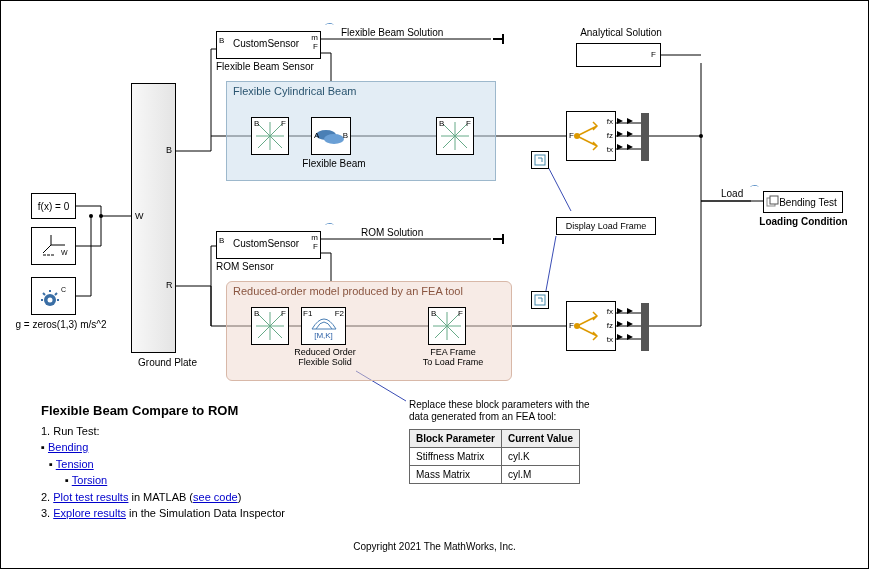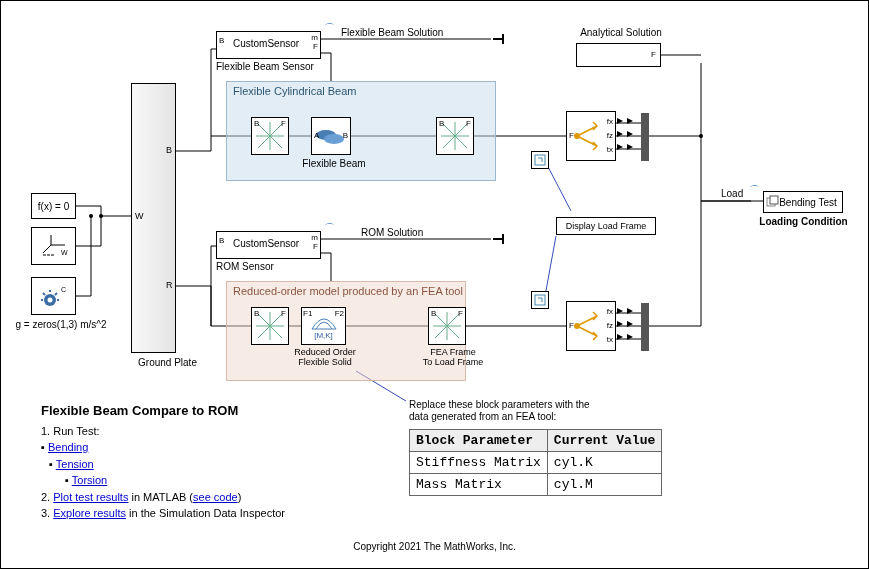--- a/index.html
+++ b/index.html
@@ -8,21 +8,21 @@
 .block{position:absolute;border:1px solid #000;background:#fff;display:flex;align-items:center;justify-content:center;font-size:10px;}
 .label{position:absolute;font-size:10px;text-align:center;}
 .region-blue{position:absolute;border:1px solid #9db8cc;background:rgba(200,220,235,0.5);}
 .region-pink{position:absolute;border:1px solid #d8b8a8;background:rgba(240,215,205,0.5);}
 .region-title{position:absolute;top:3px;left:6px;font-size:11px;}
 .ground-plate{position:absolute;border:1px solid #000;background:linear-gradient(to right,#f8f8f8,#e4e4e4);}
 .port-lbl{position:absolute;font-size:9px;}
 .small-port{font-size:8px;line-height:1;}
 .link{color:#0000cc;text-decoration:underline;cursor:pointer;}
 svg.wires{position:absolute;top:0;left:0;pointer-events:none;}
-.tbl{position:absolute;border-collapse:collapse;font-size:13px;font-family:Liberation Mono, monospace;}
+.tbl{position:absolute;border-collapse:collapse;font-size:10px;}
 .tbl th,.tbl td{border:1px solid #666;padding:3px 6px;text-align:left;}
 .tbl th{background:#eee;font-weight:bold;}
 .instructions{position:absolute;left:40px;top:400px;font-size:11px;line-height:1.5;}
 .instructions h3{font-size:13px;font-weight:bold;margin-bottom:2px;}
 .sensor{position:absolute;border:1px solid #000;background:#fff;font-size:10px;}
 .sensor .left-port{position:absolute;left:2px;top:4px;font-size:8px;}
 .sensor .right-ports{position:absolute;right:2px;top:2px;font-size:8px;line-height:1.1;text-align:right;}
 .joint-icon{width:38px;height:38px;border:1px solid #000;background:#fff;position:absolute;}
 .force-block{position:absolute;border:1px solid #000;background:#fff;width:50px;height:50px;}
 .terminator{position:absolute;width:14px;height:10px;}
@@ -165,21 +165,21 @@
 </div>
 <div class="label" style="left:298px;top:157px;width:70px;">Flexible Beam</div>
 <div class="joint-icon" style="left:435px;top:116px;">
 <svg width="36" height="36">
         <path d="M6 30 L30 6 M6 6 L30 30 M18 4 V32 M4 18 H32" stroke="#6a8" stroke-width="1" fill="none"></path>
       </svg>
 <span class="small-port" style="position:absolute;left:2px;top:2px;">B</span>
 <span class="small-port" style="position:absolute;right:2px;top:2px;">F</span>
 </div>
 
-<div class="region-pink" style="left:225px;top:280px;width:240px;height:100px;">
+<div class="region-pink" style="left:225px;top:280px;width:286px;height:100px;border-radius:6px;">
  <div class="region-title" style="color:#8a5540;">Reduced-order model produced by an FEA tool</div>
 </div>
 <div class="joint-icon" style="left:250px;top:306px;">
 <svg width="36" height="36">
         <path d="M6 30 L30 6 M6 6 L30 30 M18 4 V32 M4 18 H32" stroke="#6a8" stroke-width="1" fill="none"></path>
       </svg>
 <span class="small-port" style="position:absolute;left:2px;top:2px;">B</span>
 <span class="small-port" style="position:absolute;right:2px;top:2px;">F</span>
 </div>
 <div class="block" style="left:300px;top:306px;width:45px;height:38px;flex-direction:column;">

